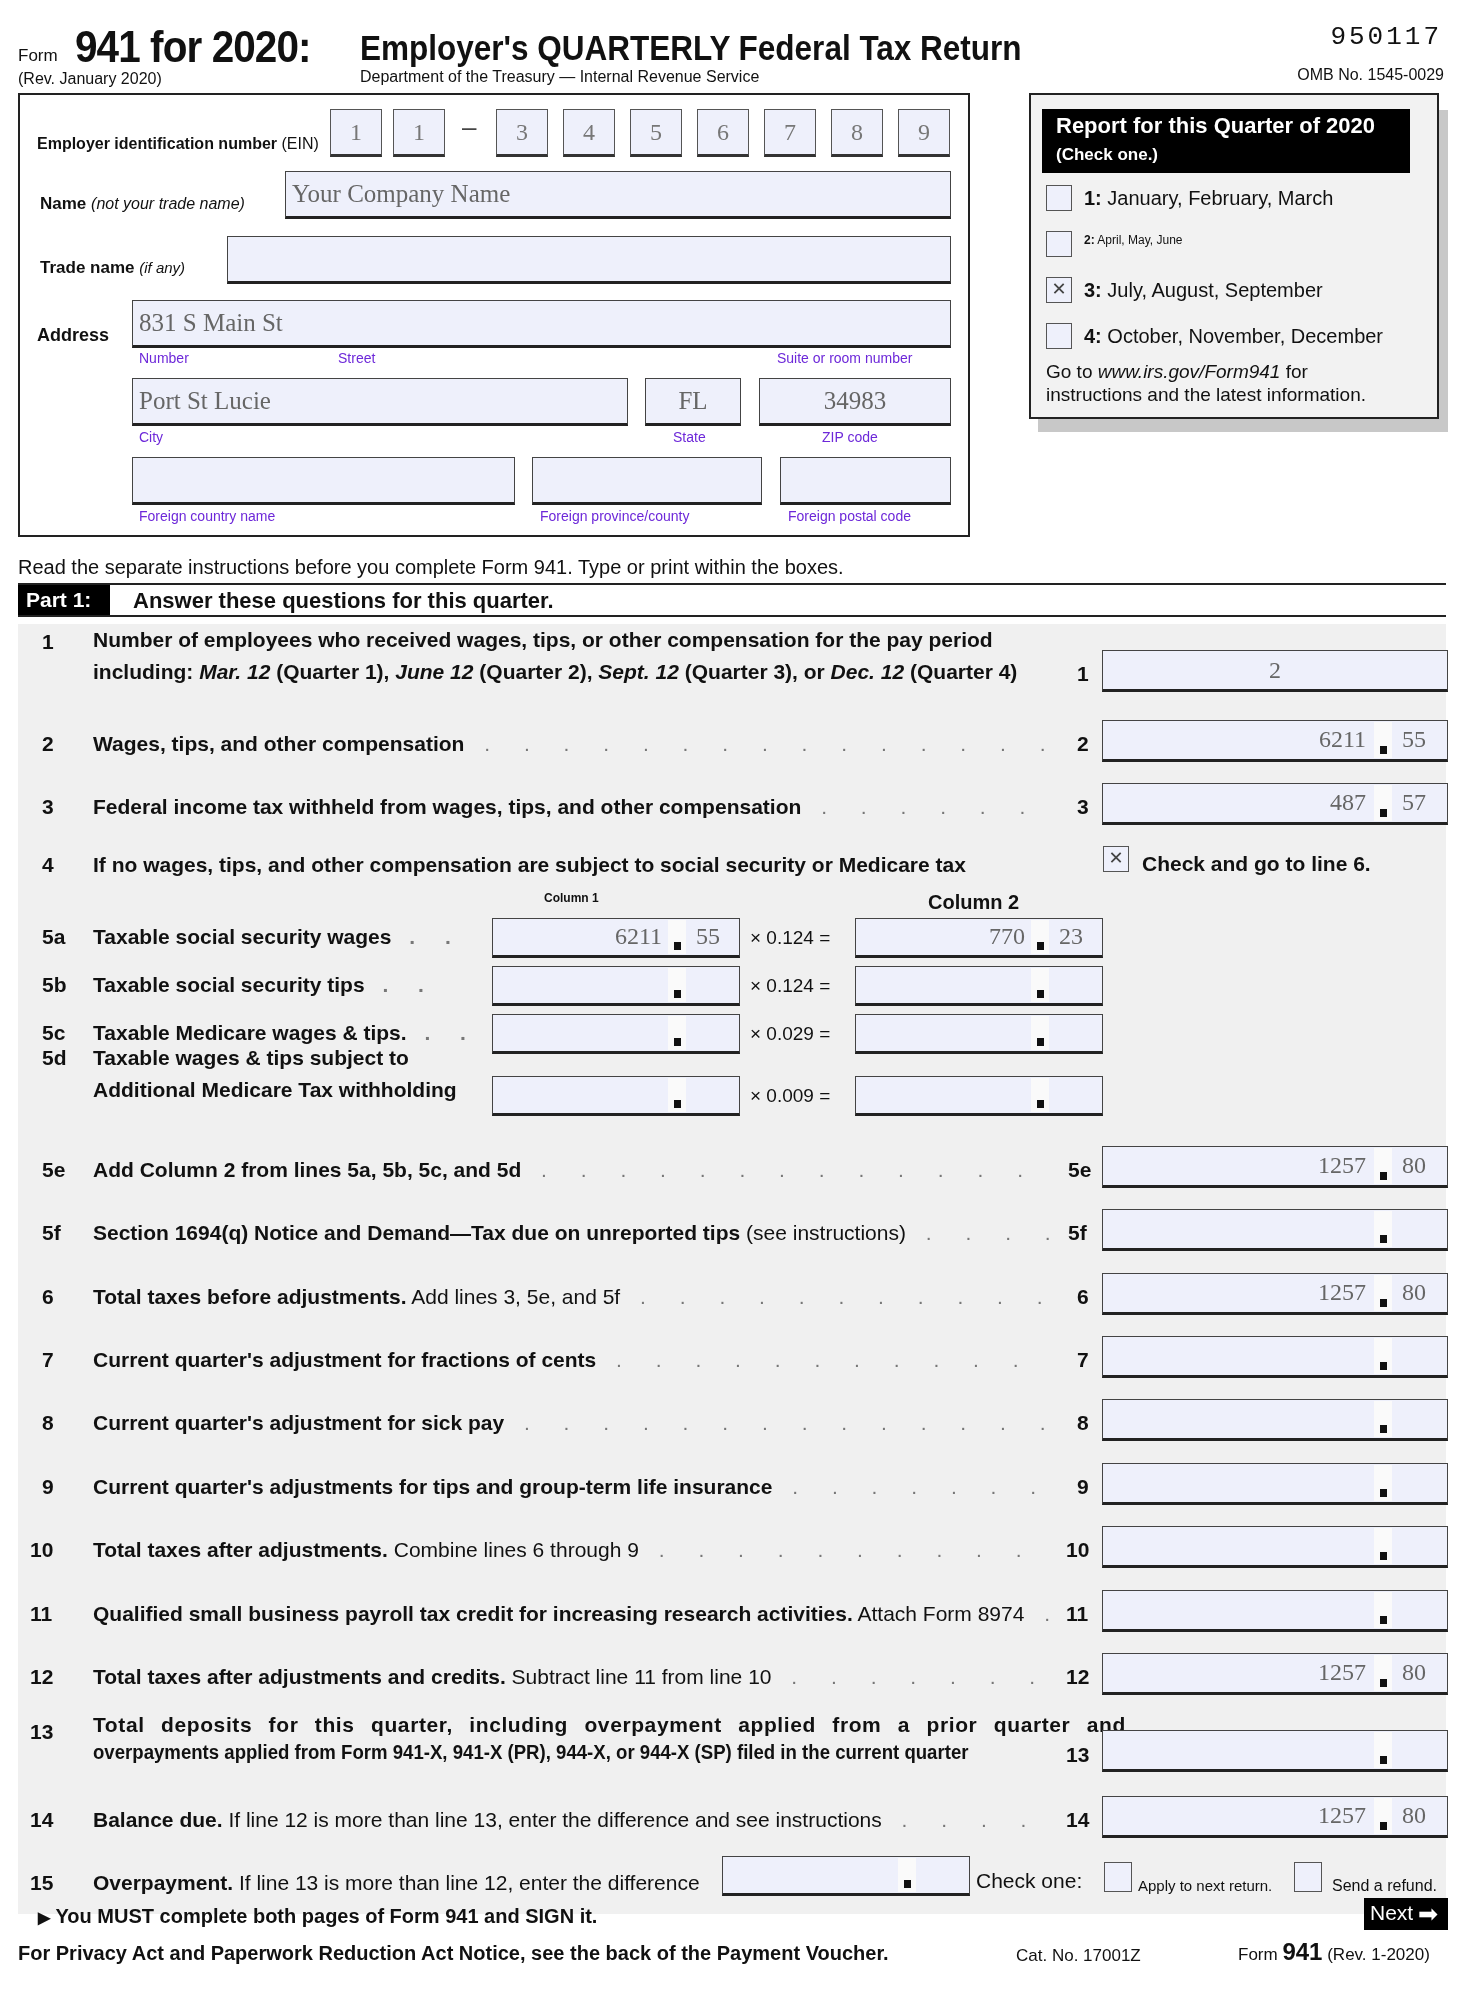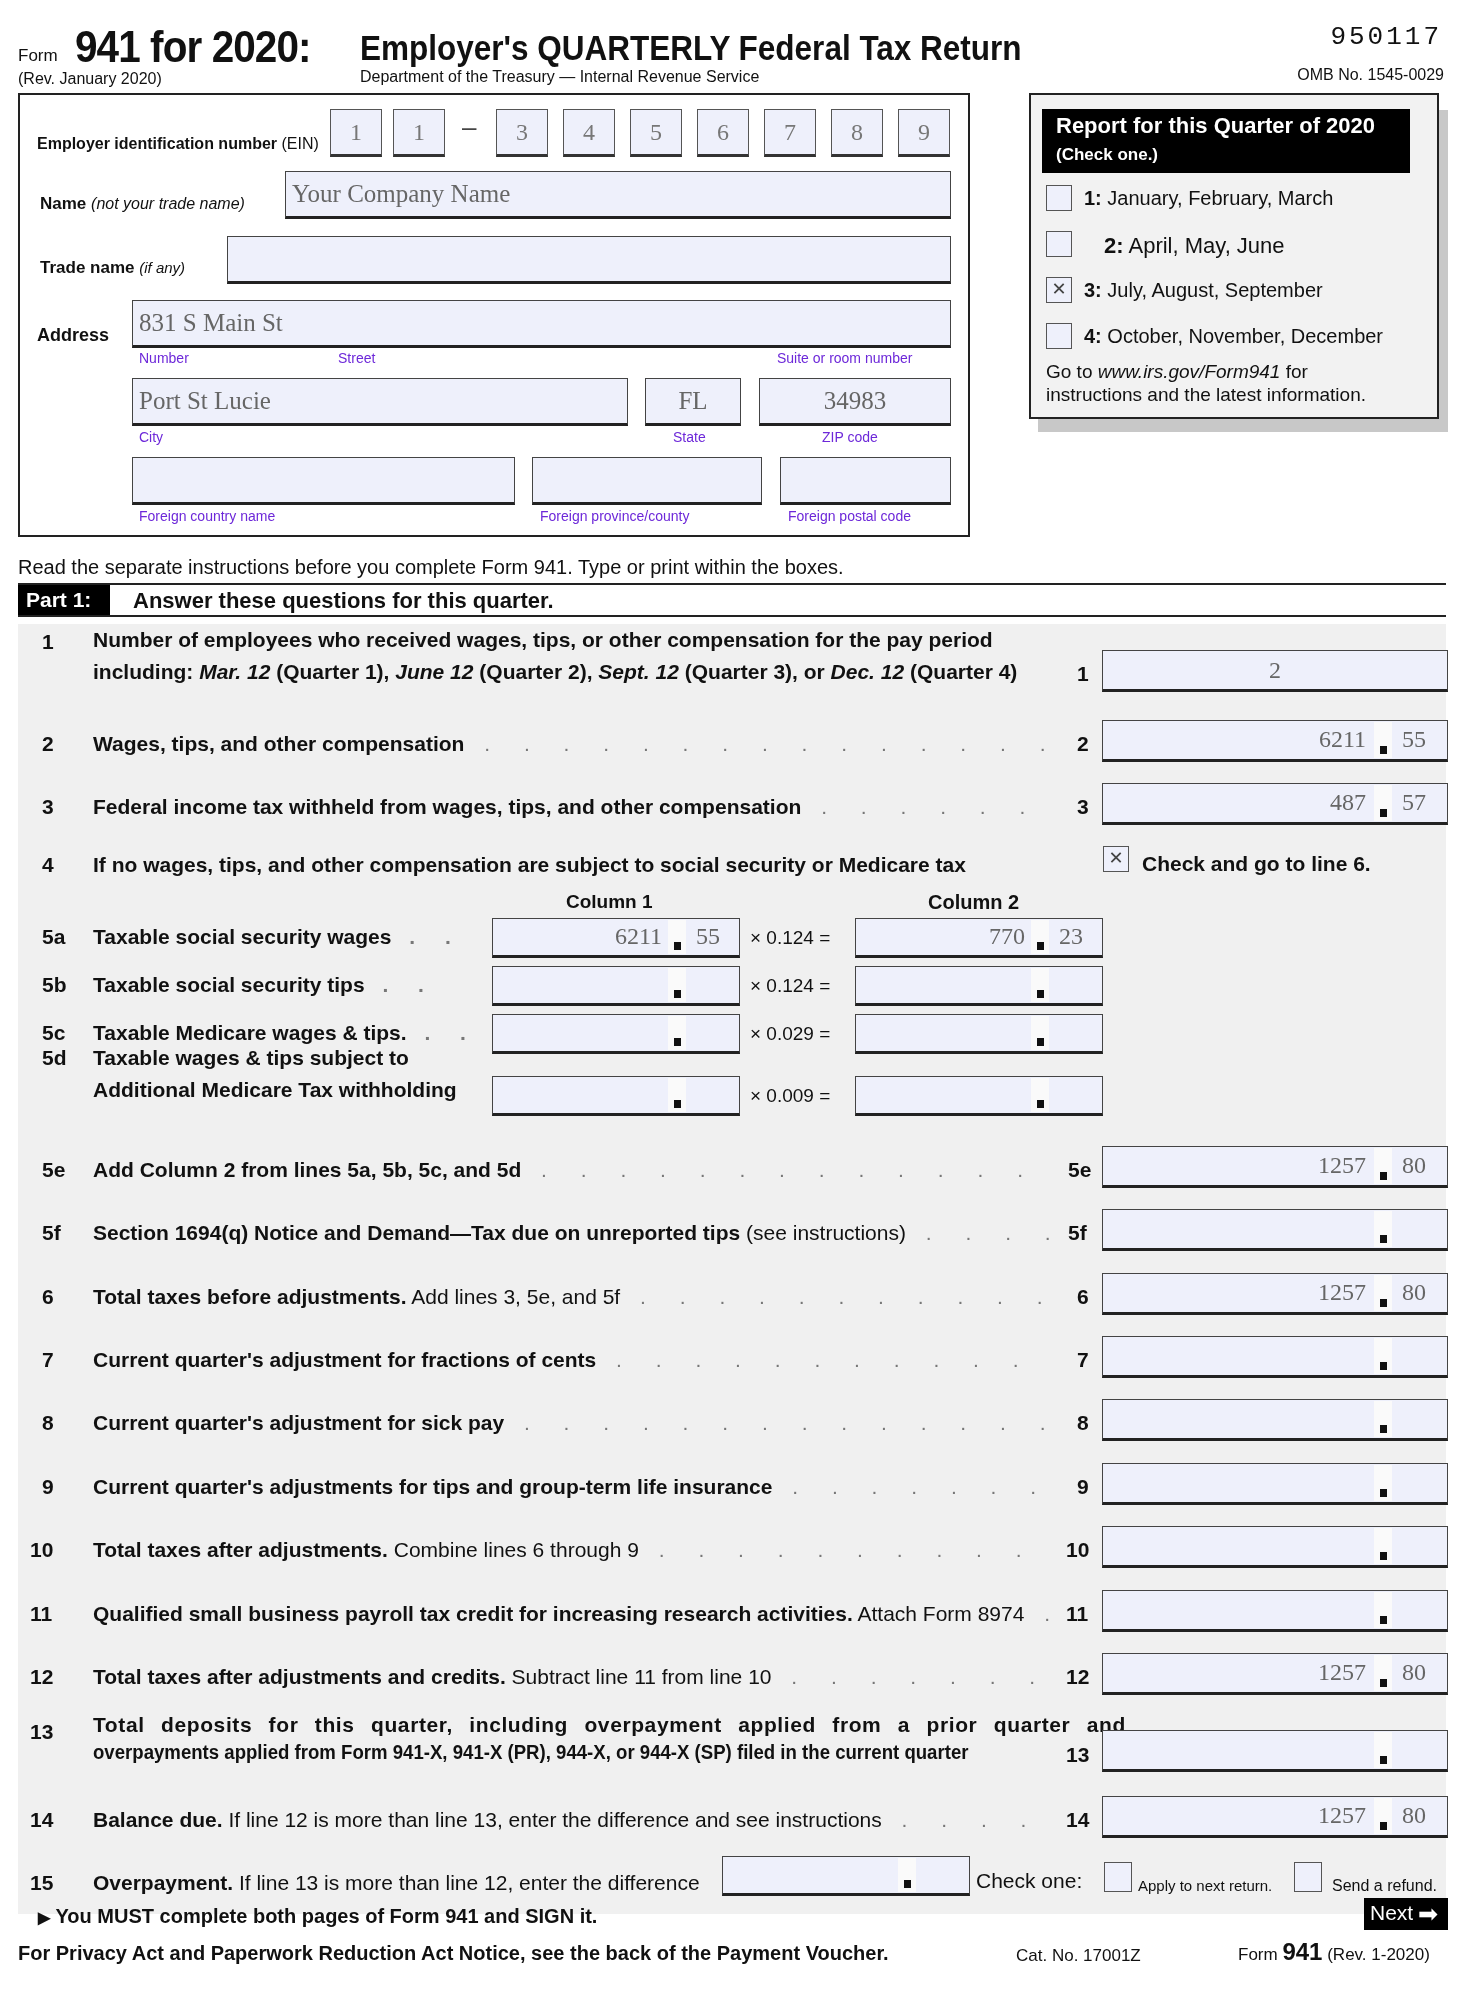--- a/index.html
+++ b/index.html
@@ -113,21 +113,21 @@
 <div class="abs" style="left:1029px;top:93px;width:410px;height:326px;background:#f2f2f2;border:2px solid #222;box-sizing:border-box;"></div>
 <div class="abs" style="left:1042px;top:109px;width:368px;height:64px;background:#000;color:#fff;">
   <div style="position:absolute;left:14px;top:4px;font-size:22px;font-weight:bold;">Report for this Quarter of 2020</div>
   <div style="position:absolute;left:14px;top:36px;font-size:17px;font-weight:bold;">(Check one.)</div>
 </div>
 
 <div class="chk" style="left:1046px;top:185px;"></div>
 <div class="abs" style="left:1084px;top:187px;font-size:20px;"><b>1:</b> <span>January, February, March</span></div>
 
 <div class="chk" style="left:1046px;top:231px;"></div>
-<div class="abs" style="left:1084px;top:233px;font-size:22px;margin-left:20px;"><b>2:</b> <span>April, May, June</span></div>
+<div class="abs" style="left:1084px;top:233px;font-size:12px;"><b>2:</b> <span>April, May, June</span></div>
 
 <div class="chk" style="left:1046px;top:277px;"><span>✕</span></div>
 <div class="abs" style="left:1084px;top:279px;font-size:20px;"><b>3:</b> <span>July, August, September</span></div>
 
 <div class="chk" style="left:1046px;top:323px;"></div>
 <div class="abs" style="left:1084px;top:325px;font-size:20px;"><b>4:</b> <span>October, November, December</span></div>
 
 <div class="abs" style="left:1046px;top:360px;font-size:19px;line-height:23px;">
   <span>Go to </span><i>www.irs.gov/Form941</i><span> for</span><br>
   <span>instructions and the latest information.</span>
@@ -282,21 +282,21 @@
        <span class="dollars"></span>
       <span class="cents"></span>
      </div>
   </div>
 
 <div class="linenum" style="left:42px;top:853px;">4</div>
 <div class="linetext b" style="left:93px;top:853px;font-weight:bold;">If no wages, tips, and other compensation are subject to social security or Medicare tax</div>
 <div class="chk" style="left:1103px;top:846px;"><span>✕</span></div>
 <div class="abs" style="left:1142px;top:852px;font-size:21px;font-weight:bold;">Check and go to line 6.</div>
 
-<div class="abs" style="left:566px;top:891px;font-size:19px;font-weight:bold;text-align:right;">Column 1</div>
+<div class="abs" style="left:544px;top:891px;font-size:12px;font-weight:bold;text-align:right;">Column 1</div>
 <div class="abs" style="left:928px;top:891px;font-size:20px;font-weight:bold;">Column 2</div>
 
 <div id="col-rows">
     <div class="linenum" style="left:42px;top:925px;">5a</div>
        <div class="linetext" style="left:93px;top:925px;font-weight:bold;"><span>Taxable social security wages</span><span class="dots" style="letter-spacing:12px;"> . .</span></div>
        <div class="camt" style="left:492px;top:918px;">
          <div class="box"></div>
       <div class="sep"></div>
       <div class="dot"></div>
          <span class="dollars">6211</span>

